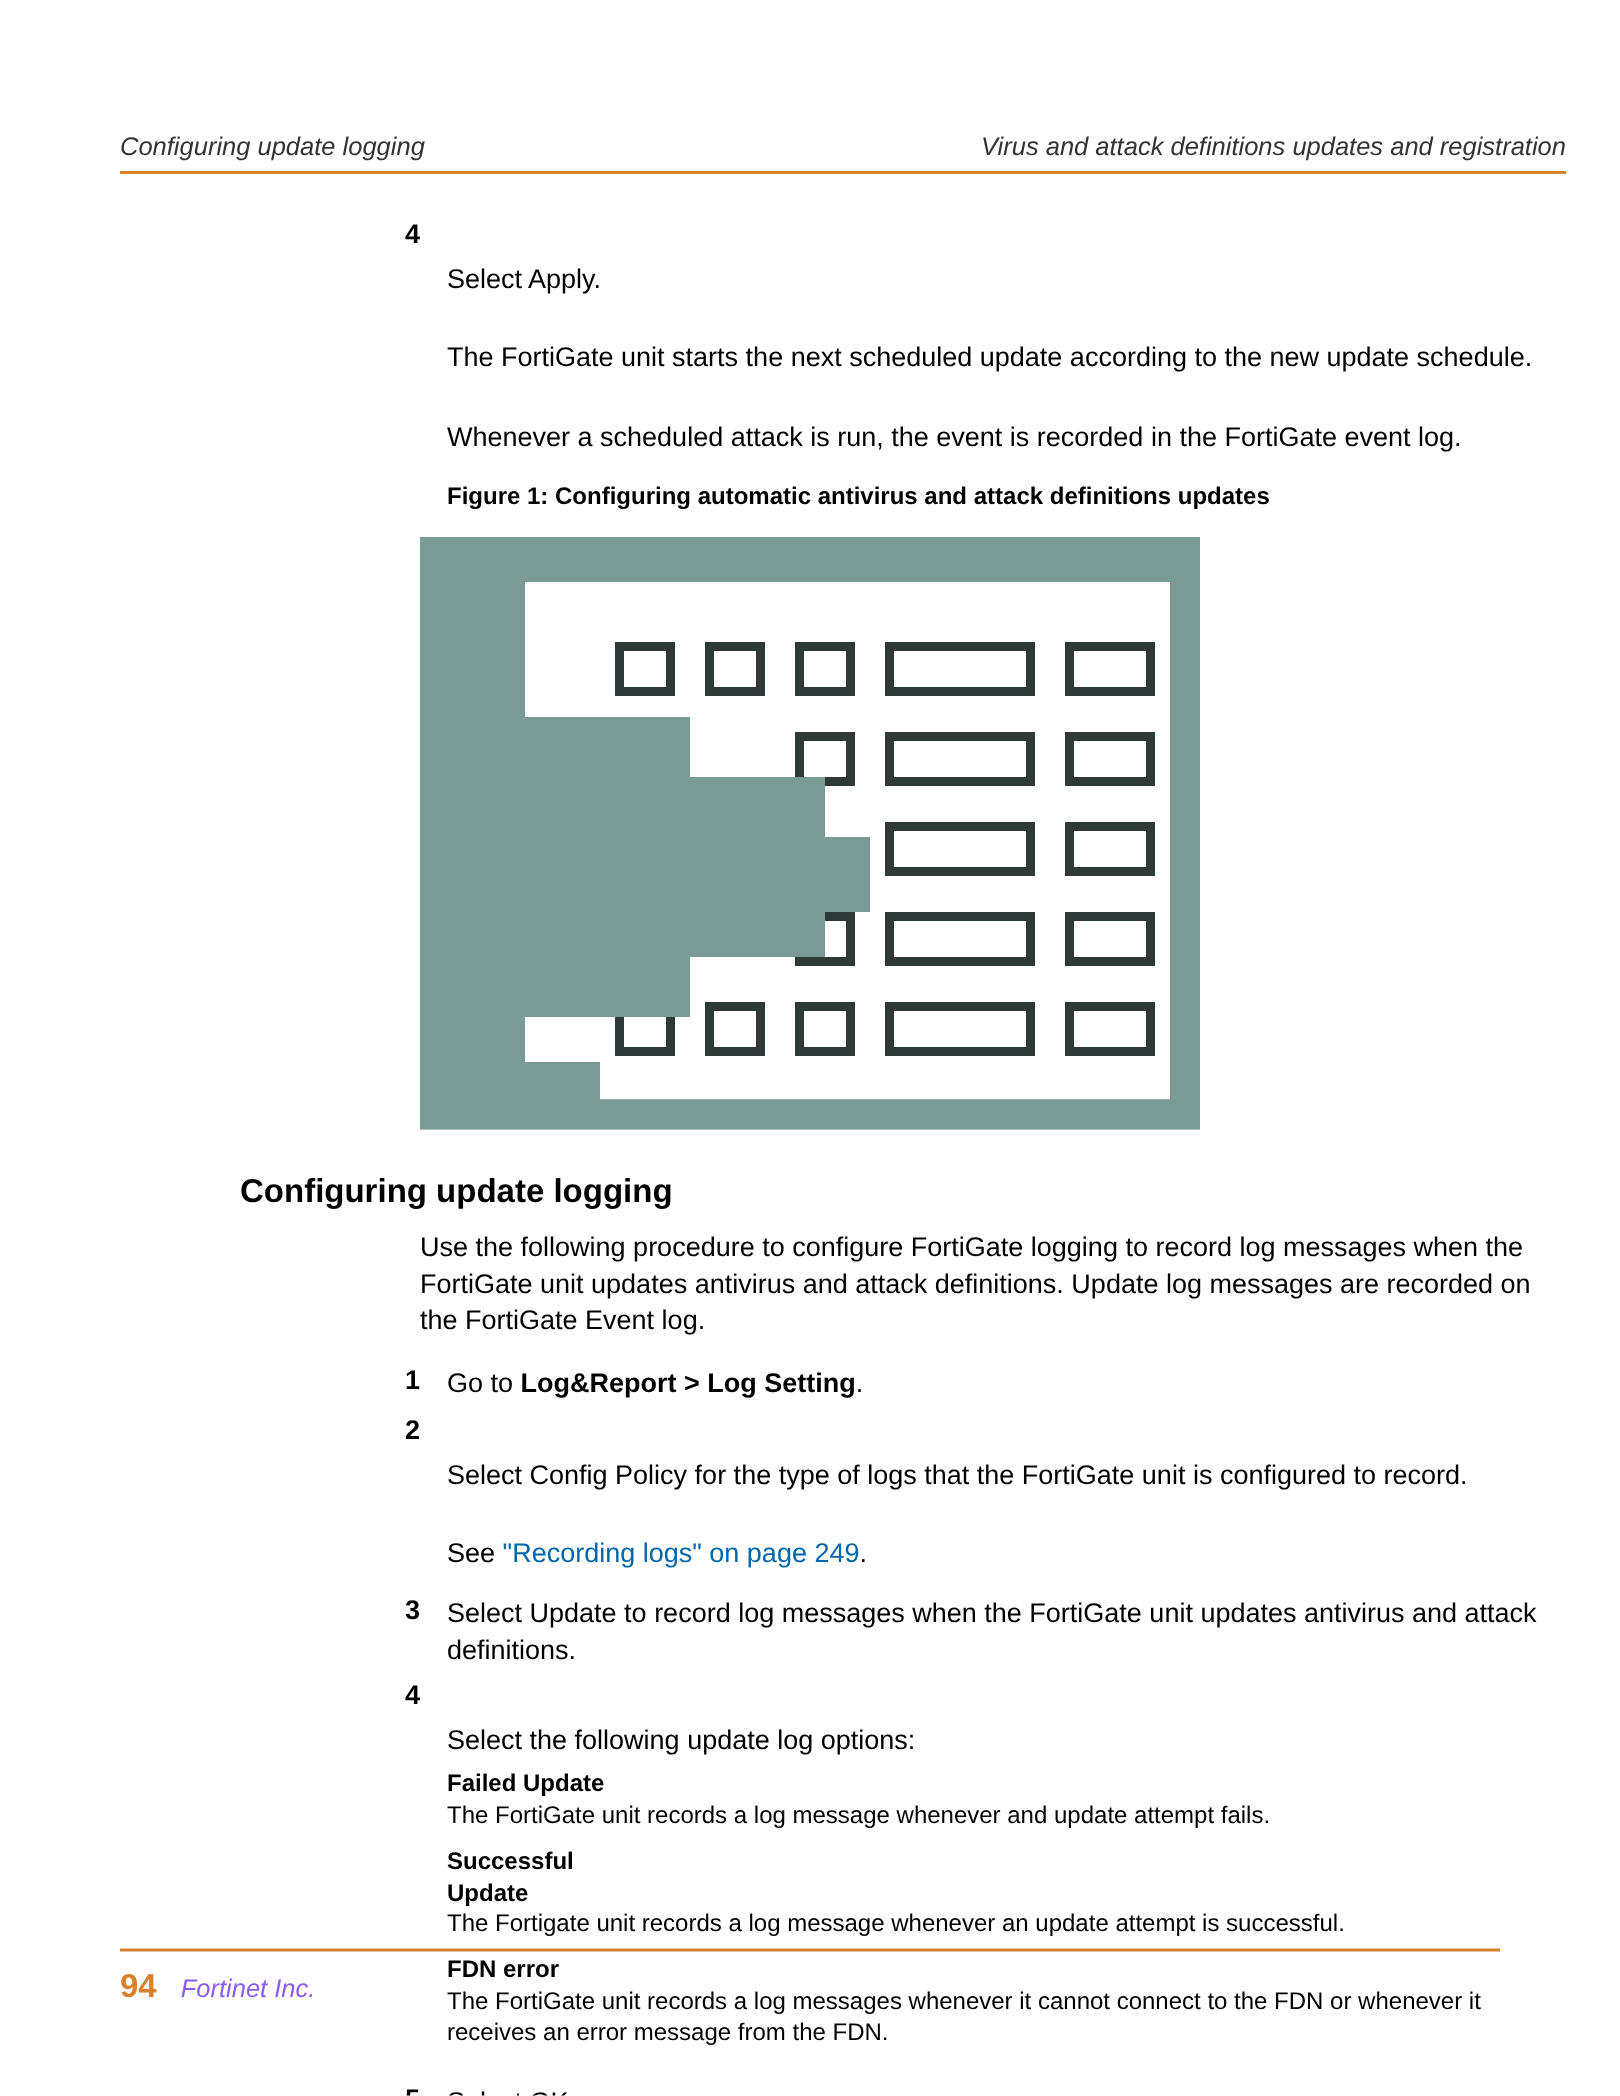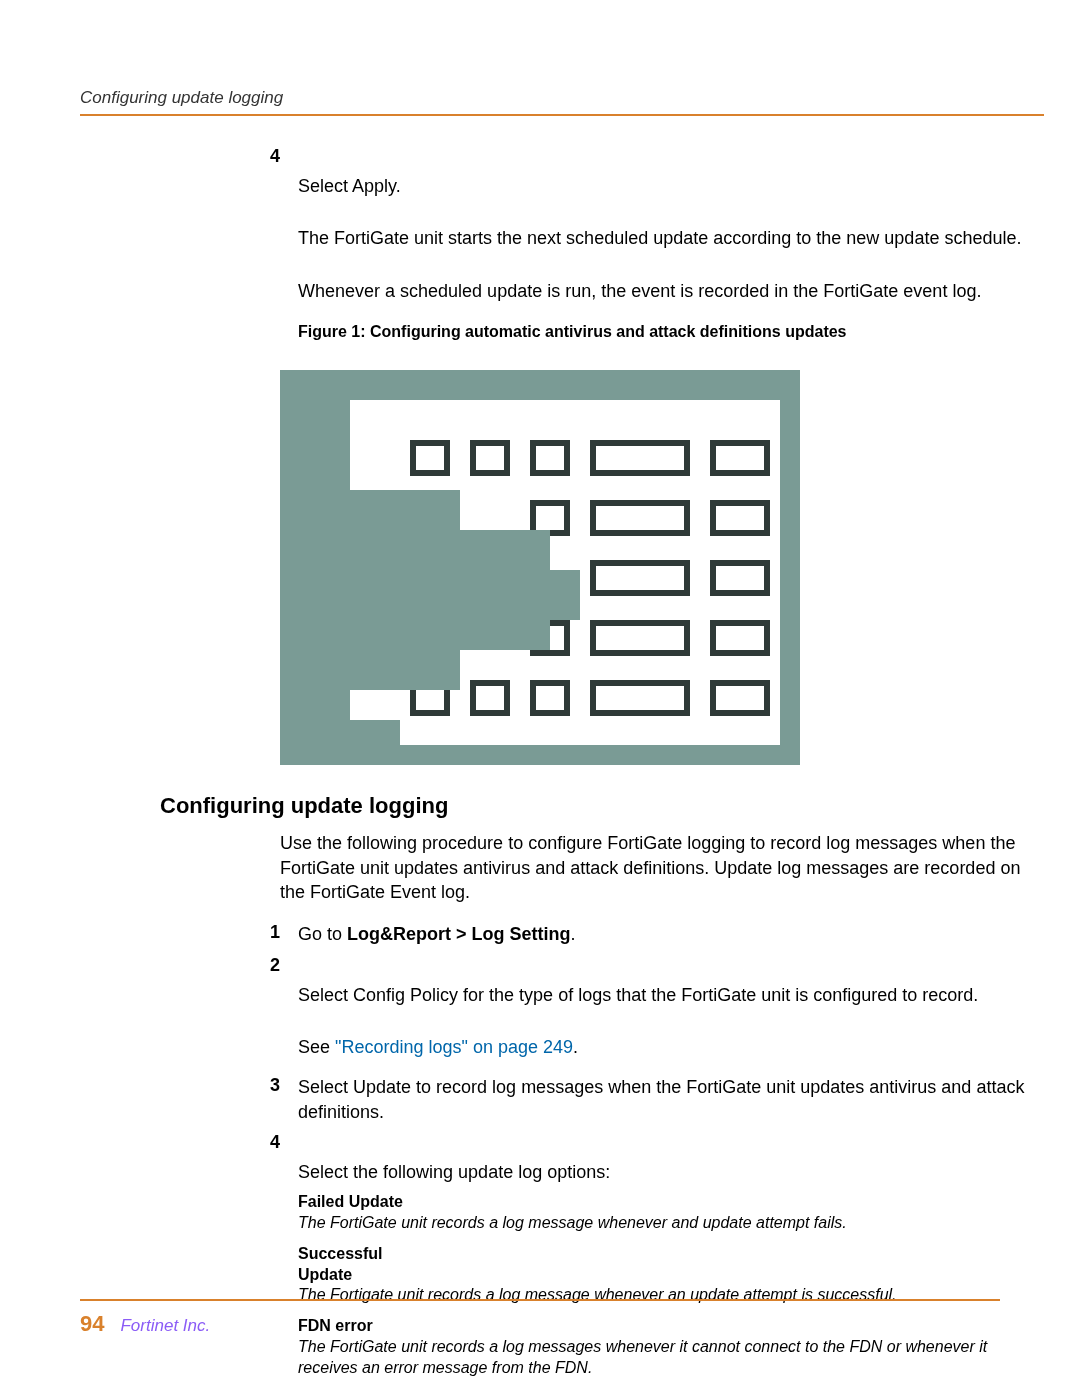--- a/index.html
+++ b/index.html
@@ -50,21 +50,21 @@
     line-height: 1.35;
   }
   .para {
     margin-bottom: 8px;
     margin-top: 28px;
   }
   .figure-caption {
     font-weight: bold;
     font-size: 16px;
     margin-top: 18px;
-    margin-bottom: 20px;
+    margin-bottom: 8px;
   }
   .figure-wrap {
     margin-left: 40px;
     margin-bottom: 28px;
   }
   .figure-img {
     width: 520px;
     height: 395px;
     background: #7a9b95;
     position: relative;
@@ -114,21 +114,20 @@
     margin-bottom: 10px;
     flex-direction: column;
   }
   .opt-label {
     width: 140px;
     flex-shrink: 0;
     font-weight: bold;
   }
   .opt-desc {
     flex: 1;
-    font-style: italic;
   }
   .footer {
     position: absolute;
     left: 80px;
     right: 80px;
     bottom: 60px;
   }
   .footer-hr {
     border: none;
     border-top: 2px solid #d9812c;
@@ -151,30 +150,31 @@
   }
   .bold { font-weight: bold; }
 </style>
 </head>
 <body>
 
 <div class="page">
 
   <div class="header-row">
     <div>Configuring update logging</div>
+    <div>Virus and attack definitions updates and registration</div>
   </div>
   <hr class="hr-orange">
 
   <div class="content">
     <div class="step">
       <div class="step-num">4</div>
       <div class="step-body">
         <div class="para">Select Apply.</div>
         <div class="para">The FortiGate unit starts the next scheduled update according to the new update schedule.</div>
-        <div class="para">Whenever a scheduled update is run, the event is recorded in the FortiGate event log.</div>
+        <div class="para">Whenever a scheduled attack is run, the event is recorded in the FortiGate event log.</div>
         <div class="figure-caption">Figure 1:  Configuring automatic antivirus and attack definitions updates</div>
       </div>
     </div>
 
     <div class="figure-wrap">
       <div class="figure-img">
         <div class="fig-inner-bg"></div>
 
         <div class="box-border" style="left:130px;top:70px;width:40px;height:36px;"></div>
         <div class="box-border" style="left:190px;top:70px;width:40px;height:36px;"></div>

